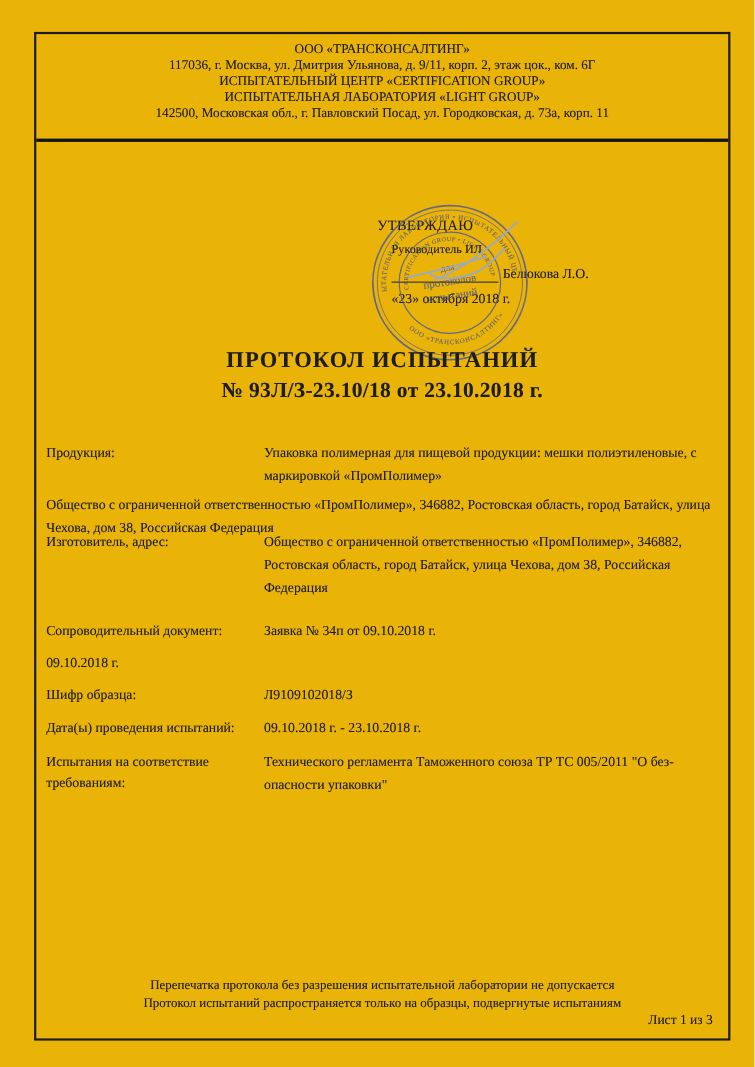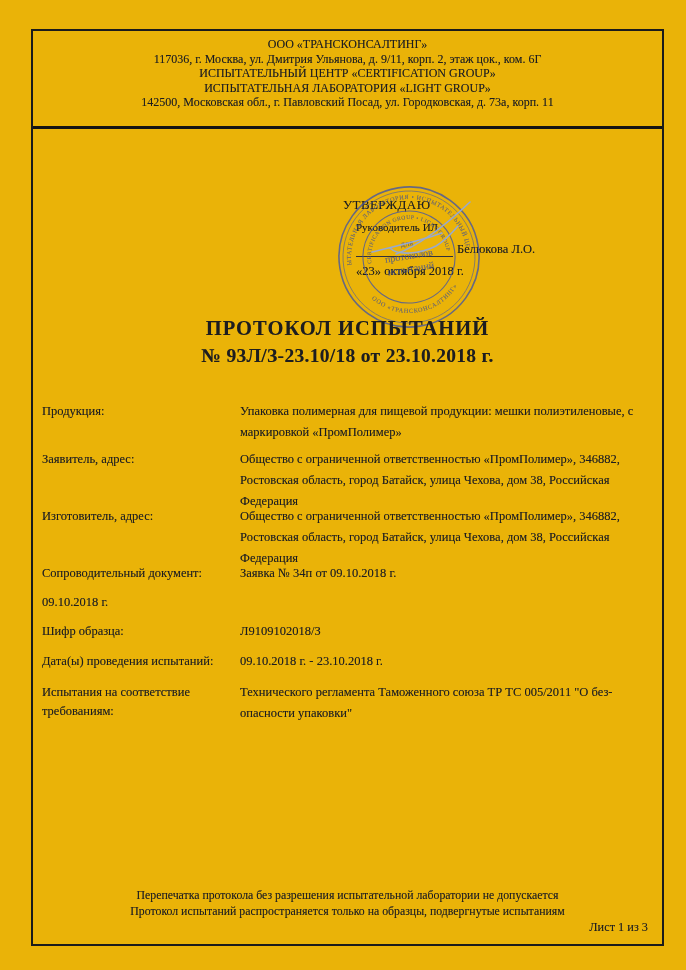--- a/index.html
+++ b/index.html
@@ -103,24 +103,23 @@
   </svg>
 
   <div class="title1">ПРОТОКОЛ ИСПЫТАНИЙ</div>
   <div class="title2">№ 93Л/З-23.10/18 от 23.10.2018 г.</div>
 
   <div class="row" style="top:401px">
     <div class="lbl">Продукция:</div>
     <div class="val">Упаковка полимерная для пищевой продукции: мешки полиэтиленовые, с маркировкой «ПромПолимер»</div>
   </div>
   <div class="row" style="top:449px">
-    <div class="lbl">Заявитель, адрес:</div>
     <div class="val">Общество с ограниченной ответственностью «ПромПолимер», 346882, Ростовская область, город Батайск, улица Чехова, дом 38, Российская Федерация</div>
   </div>
-  <div class="row" style="top:506px">
+  <div class="row" style="top:482px">
     <div class="lbl">Изготовитель, адрес:</div>
     <div class="val">Общество с ограниченной ответственностью «ПромПолимер», 346882, Ростовская область, город Батайск, улица Чехова, дом 38, Российская Федерация</div>
   </div>
   <div class="row" style="top:563px">
     <div class="lbl">Сопроводительный документ:</div>
     <div class="val">Заявка № 34п от 09.10.2018 г.</div>
   </div>
   <div class="row" style="top:592px">
     <div class="val">09.10.2018 г.</div>
   </div>

